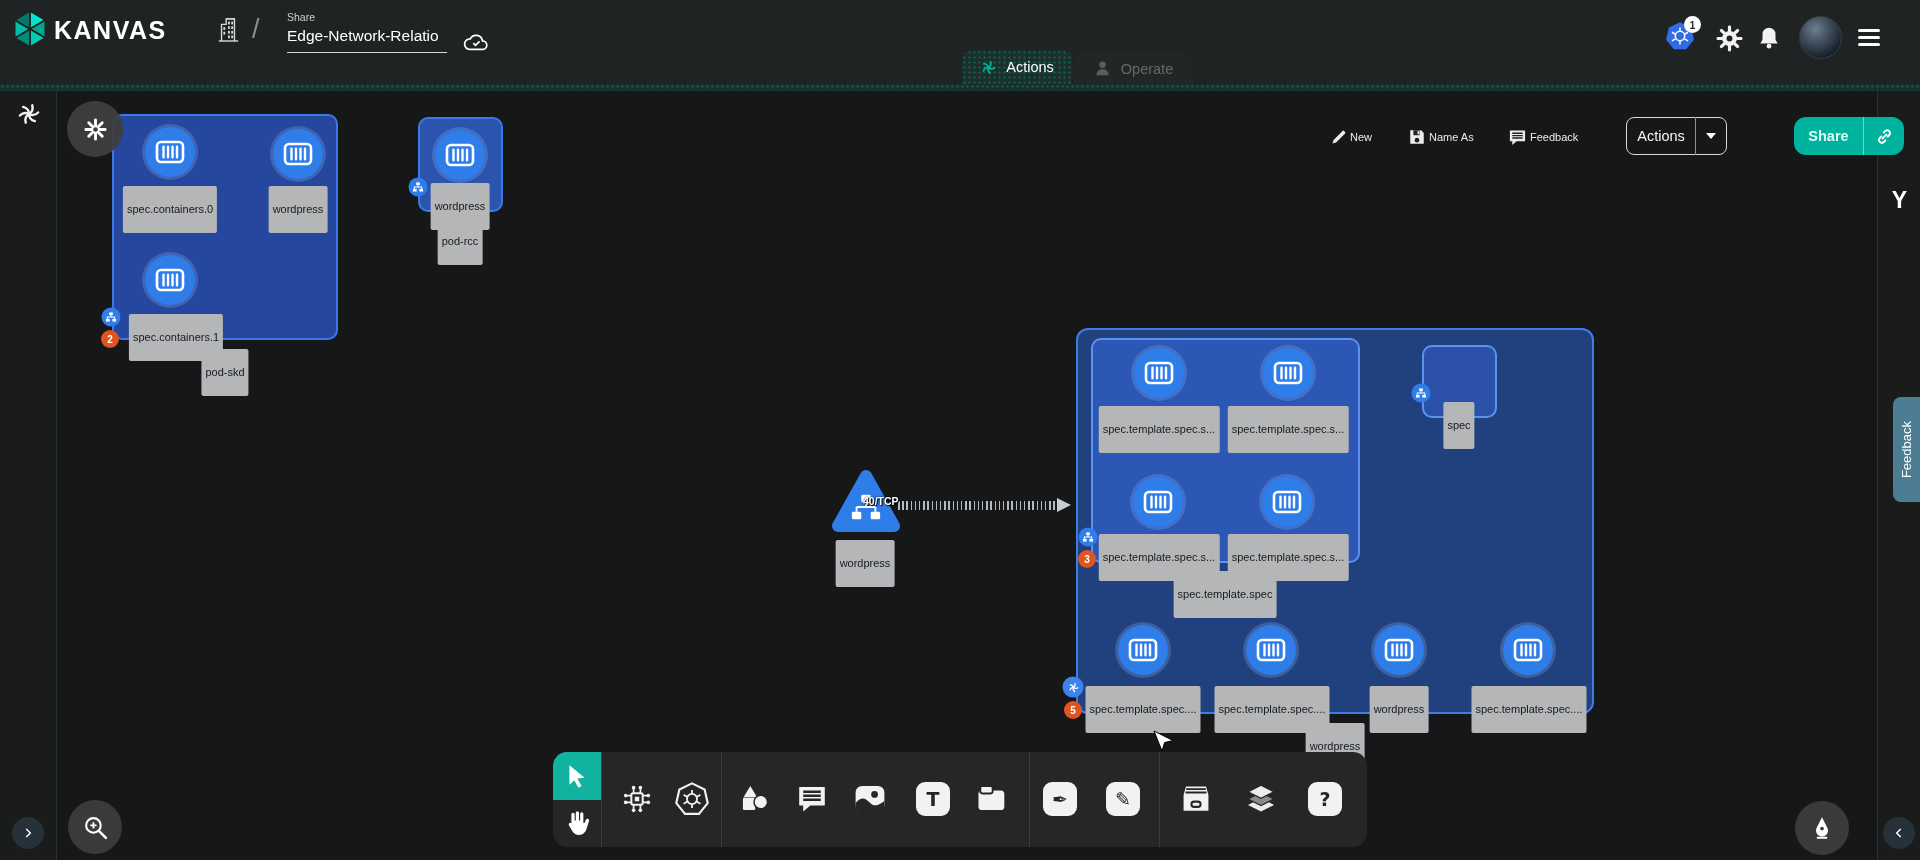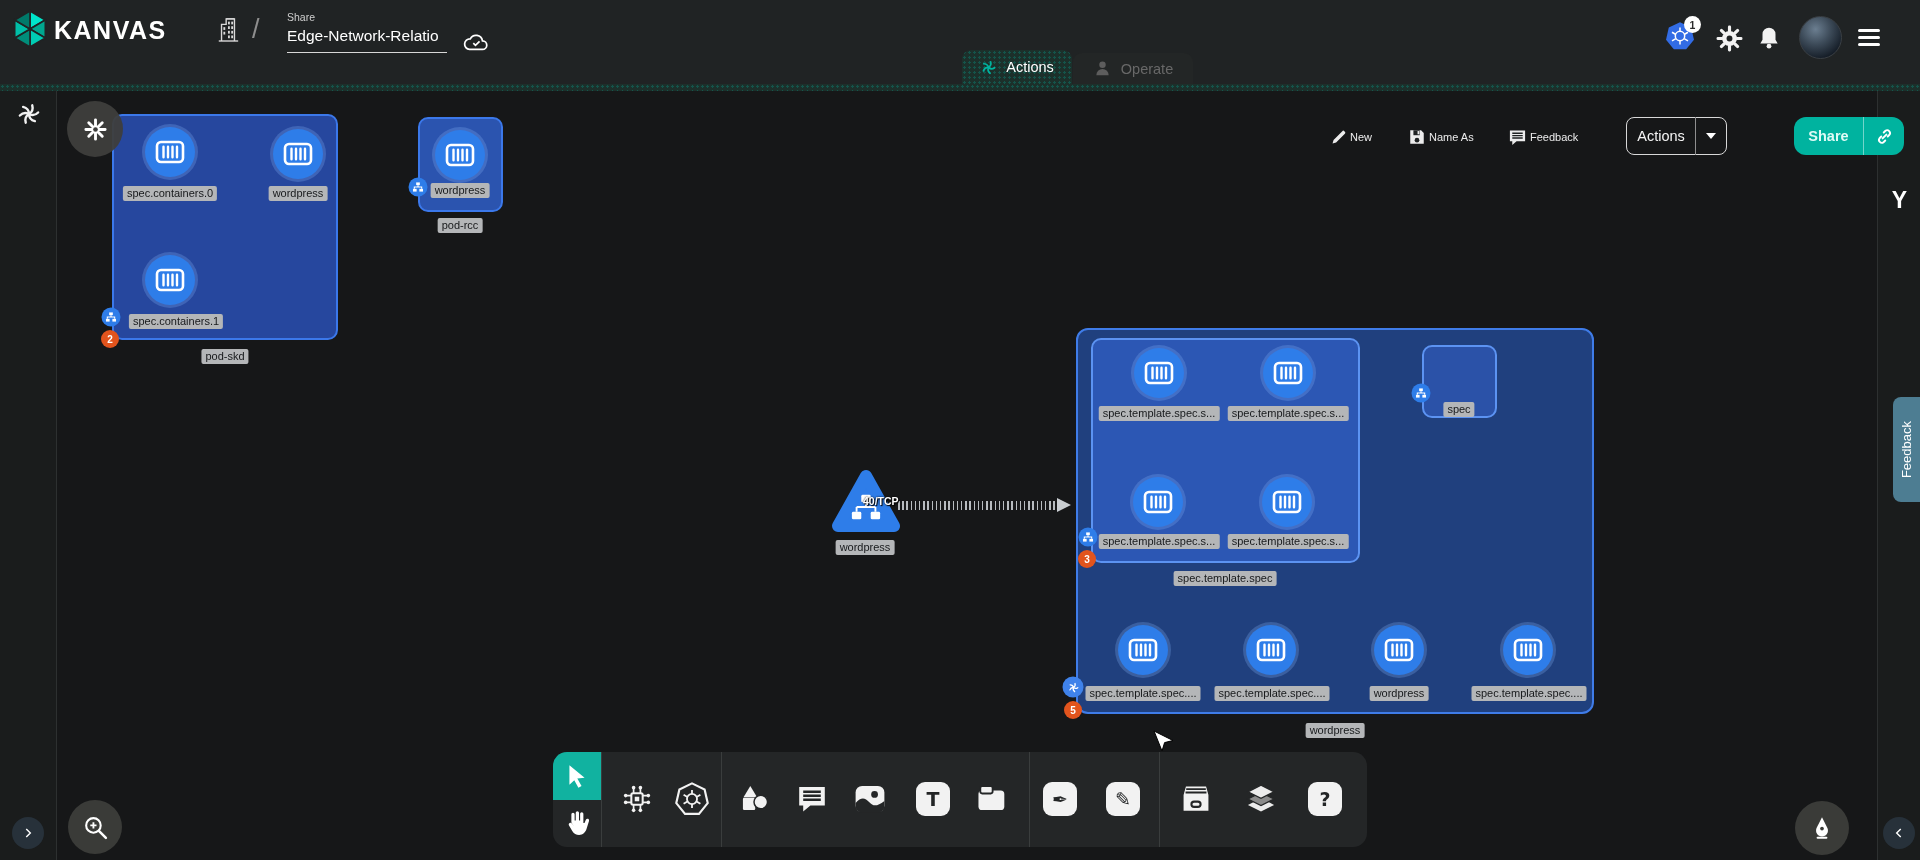--- a/index.html
+++ b/index.html
@@ -49,21 +49,21 @@
 
   
   .group{position:absolute;border-radius:10px;z-index:10}
   .g-podskd{left:112px;top:114px;width:226px;height:226px;background:#26479e;border:2px solid #3b78ea;border-radius:10px}
   .g-podrcc{left:418px;top:117px;width:85px;height:95px;background:#2b54af;border:2px solid #3b78ea}
   .g-deploy{left:1076px;top:328px;width:518px;height:386px;background:#20407e;border:2px solid #3f7ce8;border-radius:12px}
   .g-inner{left:1091px;top:338px;width:269px;height:225px;background:#2c57b4;border:2px solid #5c93f2}
   .g-spec{left:1422px;top:345px;width:75px;height:73px;background:#2b52a8;border:2px solid #5c93f2}
 
   .node{position:absolute;width:50px;height:50px;border-radius:50%;background:#2e7de9;display:flex;align-items:center;justify-content:center;transform:translate(-50%,-50%);box-shadow:0 0 0 3px rgba(130,175,245,.28);z-index:14}
-  .chip{position:absolute;transform:translateX(-50%);background:#b4b6b8;color:#17191b;font-size:11px;line-height:15px;padding:0 4px;border-radius:2px;white-space:nowrap;z-index:15}
+  .chip{position:absolute;transform:translateX(-50%);background:#b4b6b8;color:#17191b;font-size:11px;line-height:15px;padding:16px 4px;border-radius:2px;white-space:nowrap;z-index:15}
   .badge{position:absolute;transform:translate(-50%,-50%);border-radius:50%;display:flex;align-items:center;justify-content:center;z-index:16}
   .badge-blue{width:19px;height:19px;background:#2e7de9}
   .badge-orange{width:18px;height:18px;background:#e2541d;color:#fff;font-size:10px;font-weight:bold}
 
   .k8s-bubble{position:absolute;left:67px;top:101px;width:56px;height:56px;border-radius:50%;background:rgba(62,62,60,.95);display:flex;align-items:center;justify-content:center;z-index:12}
 
   .triangle-wrap{position:absolute;left:830px;top:468px;width:72px;height:66px;z-index:14}
   .tri-glyph{position:absolute;left:19px;top:24px}
   .edge-line{position:absolute;left:898px;top:501px;width:160px;height:9px;opacity:.9;background:repeating-linear-gradient(90deg,#c9cdd1 0 1.5px,transparent 1.5px 4.2px);z-index:12}
   .edge-arrow{position:absolute;left:1057px;top:498px;width:0;height:0;border-top:7px solid transparent;border-bottom:7px solid transparent;border-left:14px solid #c9cdd1;z-index:12}

